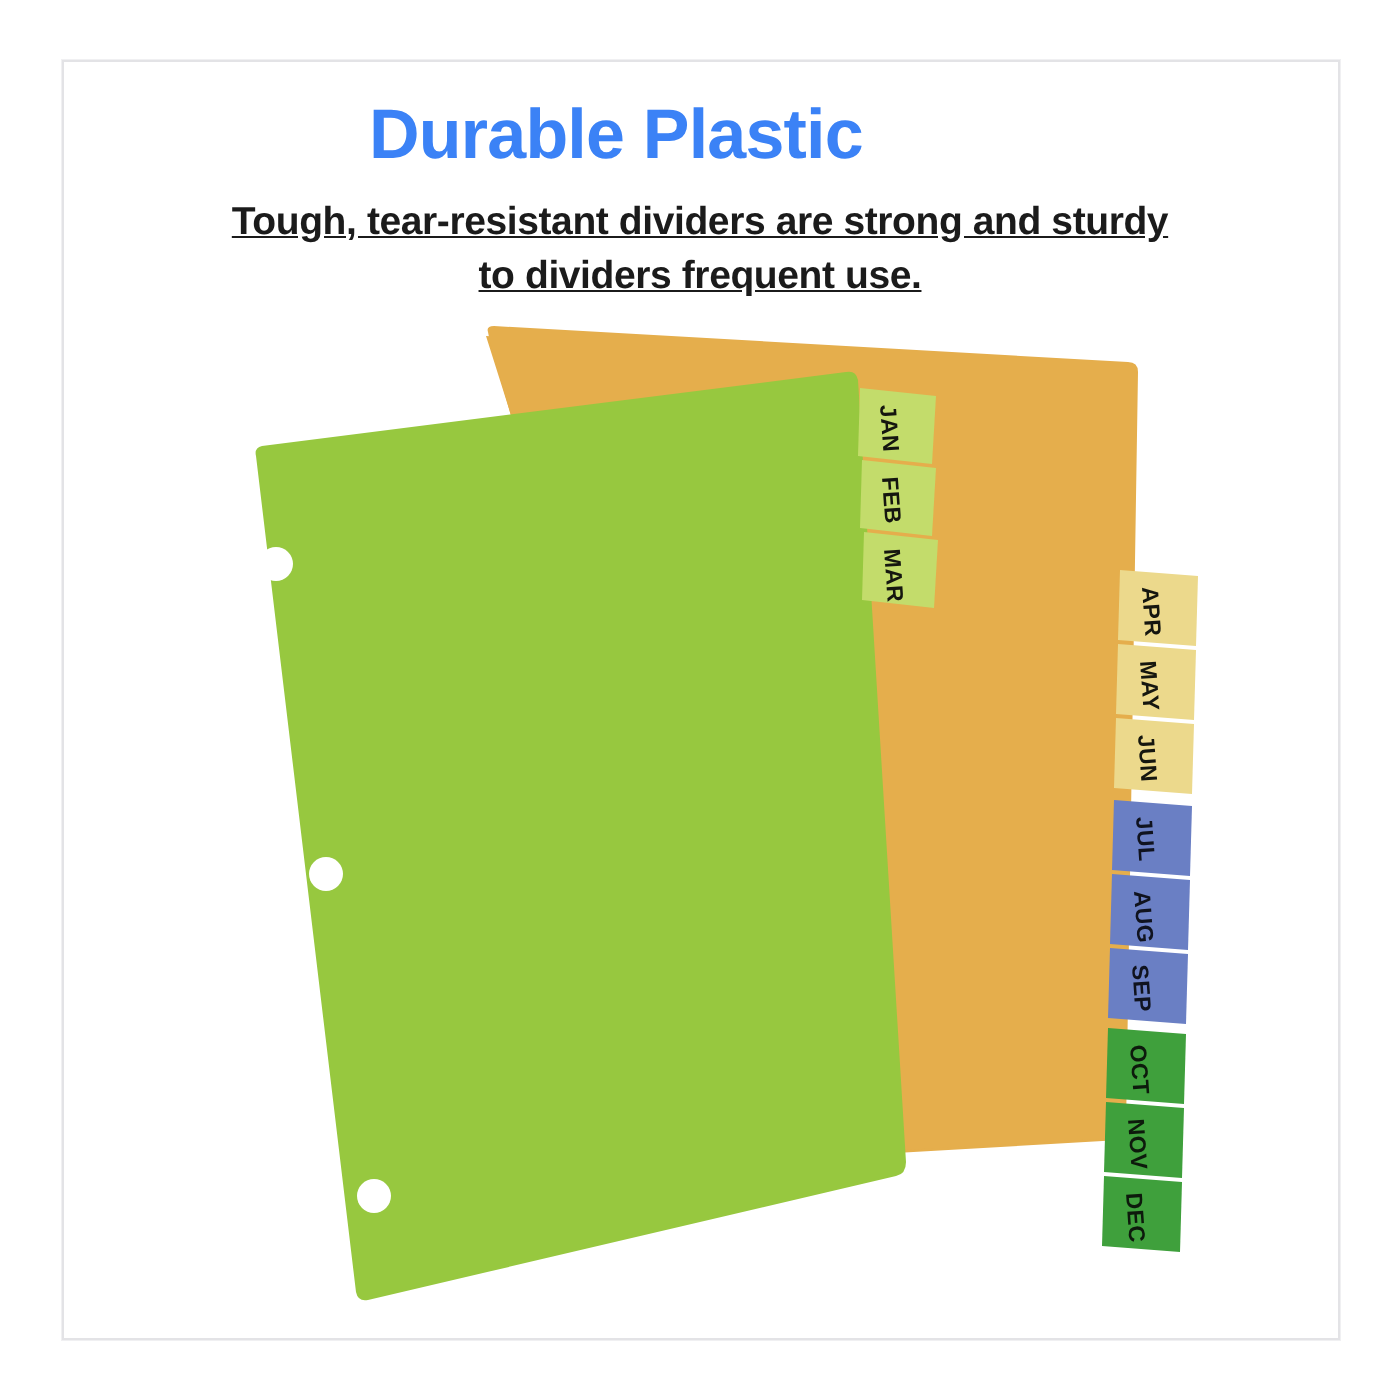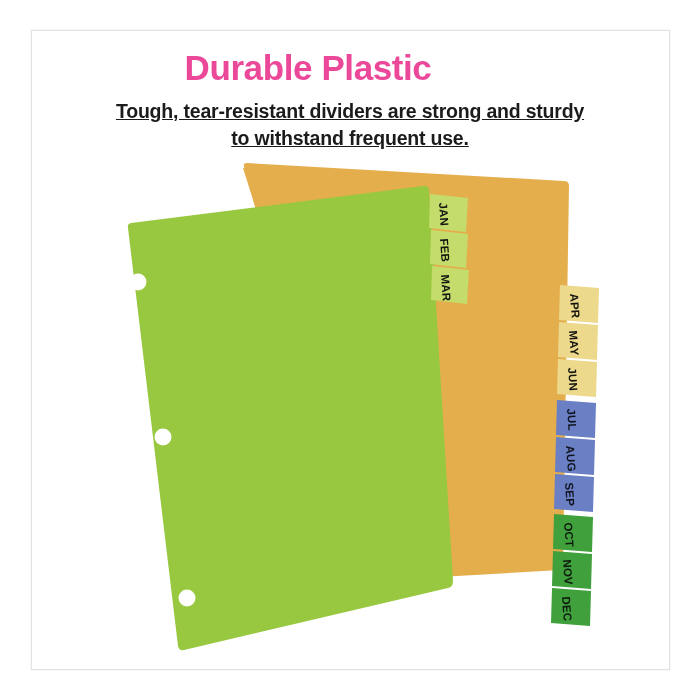--- a/index.html
+++ b/index.html
@@ -33,21 +33,21 @@
     box-shadow: 0 0 0 0.5px #f0f0f2;
     box-sizing: border-box;
   }
 
   .headline {
     position: absolute;
     left: 0;
     top: 48px;
     width: 616px;
     text-align: center;
-    color: #ec4899;
+    color: #3b82f6;
     font-size: 35px;
     font-weight: bold;
     letter-spacing: -0.4px;
     font-family: "Liberation Sans", sans-serif;
   }
 
   .subhead {
     position: absolute;
     left: 60px;
     top: 98px;
@@ -93,21 +93,21 @@
 <body>
 
 <div id="page">
 
   <div class="photo-frame"></div>
 
   <div class="headline">Durable Plastic</div>
 
   <div class="subhead">
     <div>Tough, tear-resistant dividers are strong and sturdy</div>
-    <div>to withstand frequent use.</div>
+    <div>to dividers frequent use.</div>
   </div>
 
   <div class="stage">
 
     <svg class="art-svg" width="638" height="520" viewBox="0 0 638 520">
 
       <g>
         <path d="M 211,18
                  L 534,36
                  L 530,120

